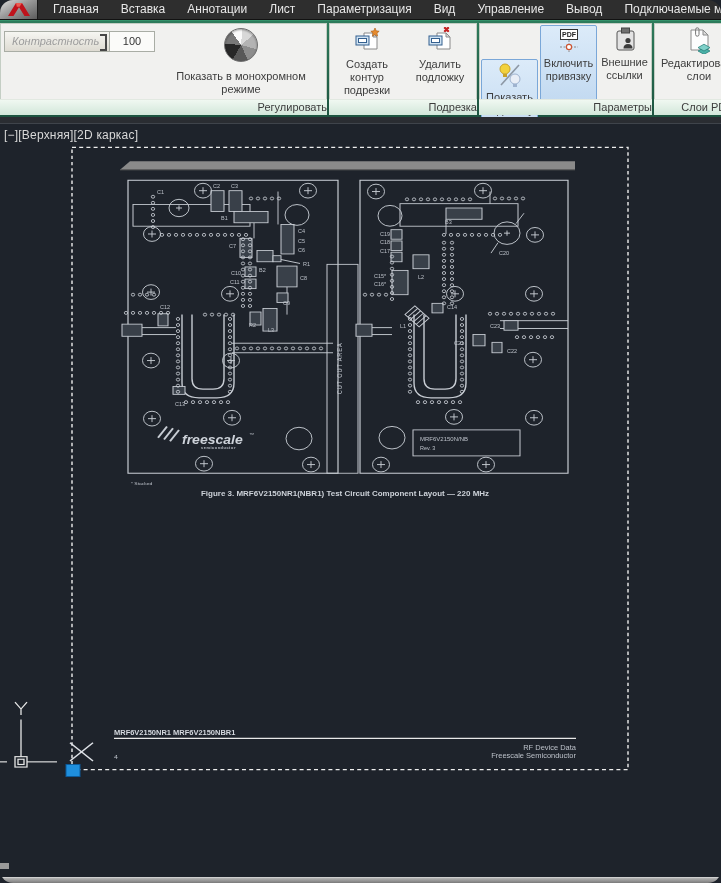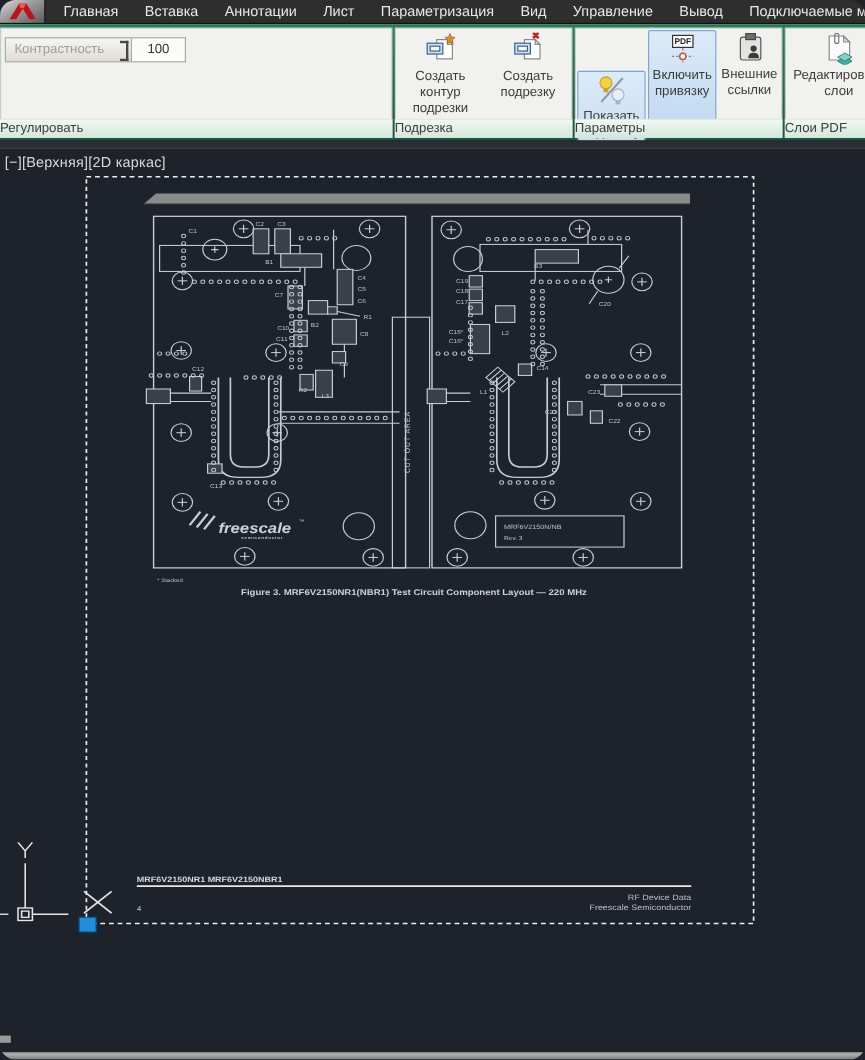--- a/index.html
+++ b/index.html
@@ -13,24 +13,24 @@
     display:flex;align-items:center;justify-content:center;flex:0 0 auto;border-right:1px solid #1a1a1a;}
   .menu-items{display:flex;white-space:nowrap;overflow:hidden;margin-left:4px;}
   .menu-item{padding:0 11px;font-size:12px;color:#e8e8e8;line-height:19px;cursor:default;}
 
   
   .ribbon{position:absolute;top:20px;left:0;width:721px;height:96px;
     background:linear-gradient(#2e7c5c,#1d5440);border-top:1px solid #35926b;}
   .panel{position:absolute;top:2px;height:92px;background:#f1f1ef;box-shadow:0 0 0 1px #c4cec4 inset;}
   .panel-title{position:absolute;bottom:0;left:0;right:0;height:15px;
     background:linear-gradient(#f0f8f1,#d2e7da);border-top:1px solid #e2e9e1;
-    font-size:11px;color:#3d3d3d;text-align:left;line-height:15px;}
+    font-size:11px;color:#3d3d3d;text-align:right;line-height:15px;}
   .slider-row{position:absolute;left:4px;width:151px;height:21px;display:flex;}
   .slider-label{flex:1;border:1px solid #a9ada5;background:linear-gradient(#f6f6f2,#dedbd2);
-    font-size:11px;padding:3px 4px 0 7px;position:relative;white-space:nowrap;overflow:hidden;}
+    font-size:11px;padding:3px 4px 0 7px;position:relative;white-space:nowrap;overflow:hidden;font-style:italic;}
   .slider-value{width:44px;border:1px solid #a9ada5;border-left:none;background:#fbfbf9;
     font-size:11px;color:#333;text-align:center;padding-top:3px;}
   .handle{position:absolute;top:2px;width:5px;height:13px;border:2px solid #474747;}
   .handle.right{right:2px;border-left:none;}
   .handle.left{left:1px;border-right:none;}
   .big-btn{position:absolute;left:157px;top:2px;width:168px;height:76px;text-align:center;
     font-size:11px;color:#3d3d3d;line-height:13px;cursor:default;}
   .mono-wheel{width:32px;height:32px;border-radius:50%;margin:3px auto 8px;border:1px solid #6f6f6f;
     background:conic-gradient(from -35deg,#fafafa 0 40deg,#d8d8d8 40deg 85deg,#b3b3b3 85deg 140deg,
       #8d8d8d 140deg 190deg,#585858 190deg 245deg,#272727 245deg 310deg,#787878 310deg 360deg);
@@ -77,20 +77,24 @@
   <div class="ribbon">
 
     <div class="panel" style="left:0;width:327px;">
       <div class="slider-row" style="top:8px;">
         <div class="slider-label" style="color:#9d9d9d;">
           <span>Контрастность</span>
           <span class="handle right"></span>
         </div>
         <div class="slider-value">100</div>
       </div>
+      <div class="big-btn">
+        <div class="mono-wheel"></div>
+        <span>Показать в монохромном режиме</span>
+      </div>
       <div class="panel-title">Регулировать</div>
     </div>
 
     <div class="panel" style="left:329px;width:148px;">
       <div class="v-btn" style="left:2px;width:72px;">
         <svg width="28" height="28" viewBox="0 0 28 28">
           <path d="M11,6 h9 l4,4 v12 h-13 z" fill="#ffffff" stroke="#8a8a8a"></path>
           <path d="M20,6 l4,4 h-4 z" fill="#dcdcdc" stroke="#8a8a8a"></path>
           <rect x="3" y="9" width="13" height="9" fill="#cfe2f2" stroke="#34608f"></rect>
           <rect x="5.5" y="11.5" width="8" height="4" fill="#ffffff" stroke="#34608f"></rect>
@@ -99,21 +103,21 @@
         <span>Создать контур подрезки</span>
       </div>
       <div class="v-btn" style="left:76px;width:70px;">
         <svg width="28" height="28" viewBox="0 0 28 28">
           <path d="M11,6 h9 l4,4 v12 h-13 z" fill="#ffffff" stroke="#8a8a8a"></path>
           <path d="M20,6 l4,4 h-4 z" fill="#dcdcdc" stroke="#8a8a8a"></path>
           <rect x="3" y="9" width="13" height="9" fill="#cfe2f2" stroke="#34608f"></rect>
           <rect x="5.5" y="11.5" width="8" height="4" fill="#ffffff" stroke="#34608f"></rect>
           <path d="M19,1 l3,3 m0,-3 l-3,3" stroke="#c42222" stroke-width="2.4" stroke-linecap="round"></path>
         </svg>
-        <span>Создать подрезку</span>
+        <span>Удалить подложку</span>
       </div>
       <div class="panel-title">Подрезка</div>
     </div>
 
     <div class="panel" style="left:479px;width:173px;">
       <div class="v-btn selected" style="left:2px;width:57px;height:76px;margin-top:34px;">
         <svg width="26" height="26" viewBox="0 0 26 26">
           <line x1="4" y1="23" x2="22" y2="3" stroke="#8d98a5" stroke-width="1.6"></line>
           <circle cx="8" cy="7" r="5" fill="#f2d23d" stroke="#c8a22a"></circle>
           <rect x="6" y="12" width="4" height="3" fill="#c8a22a"></rect>

